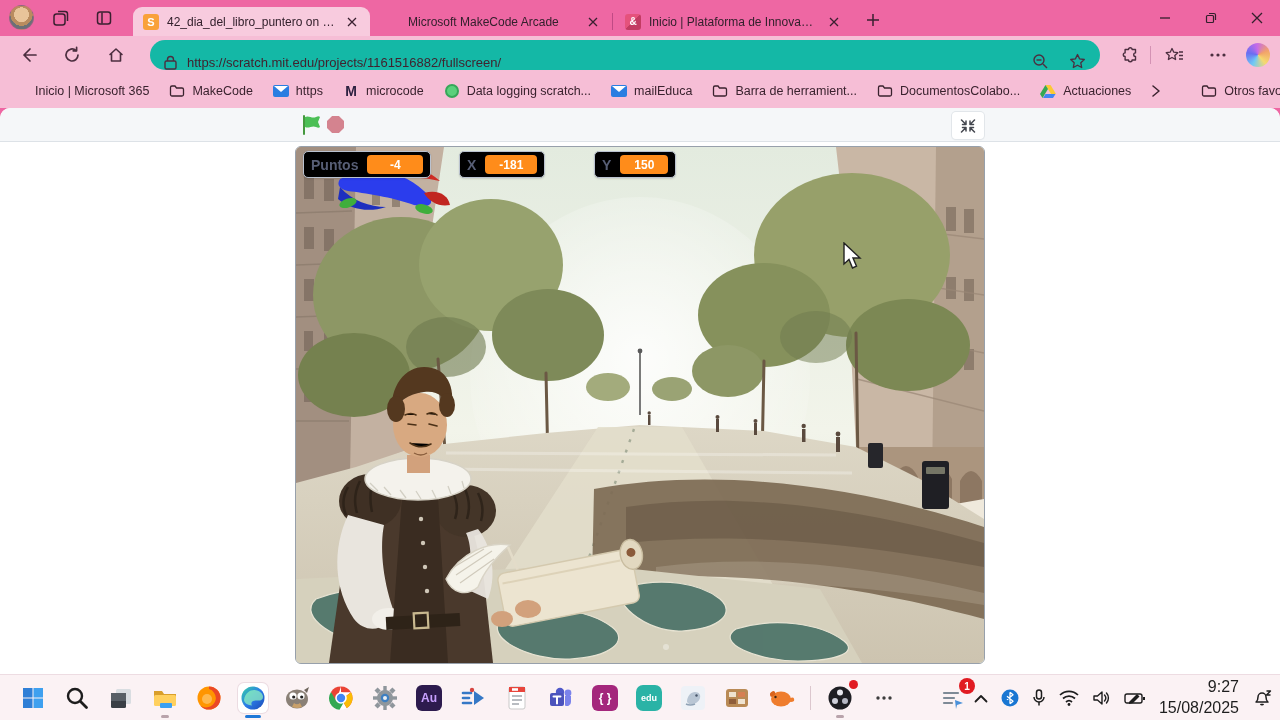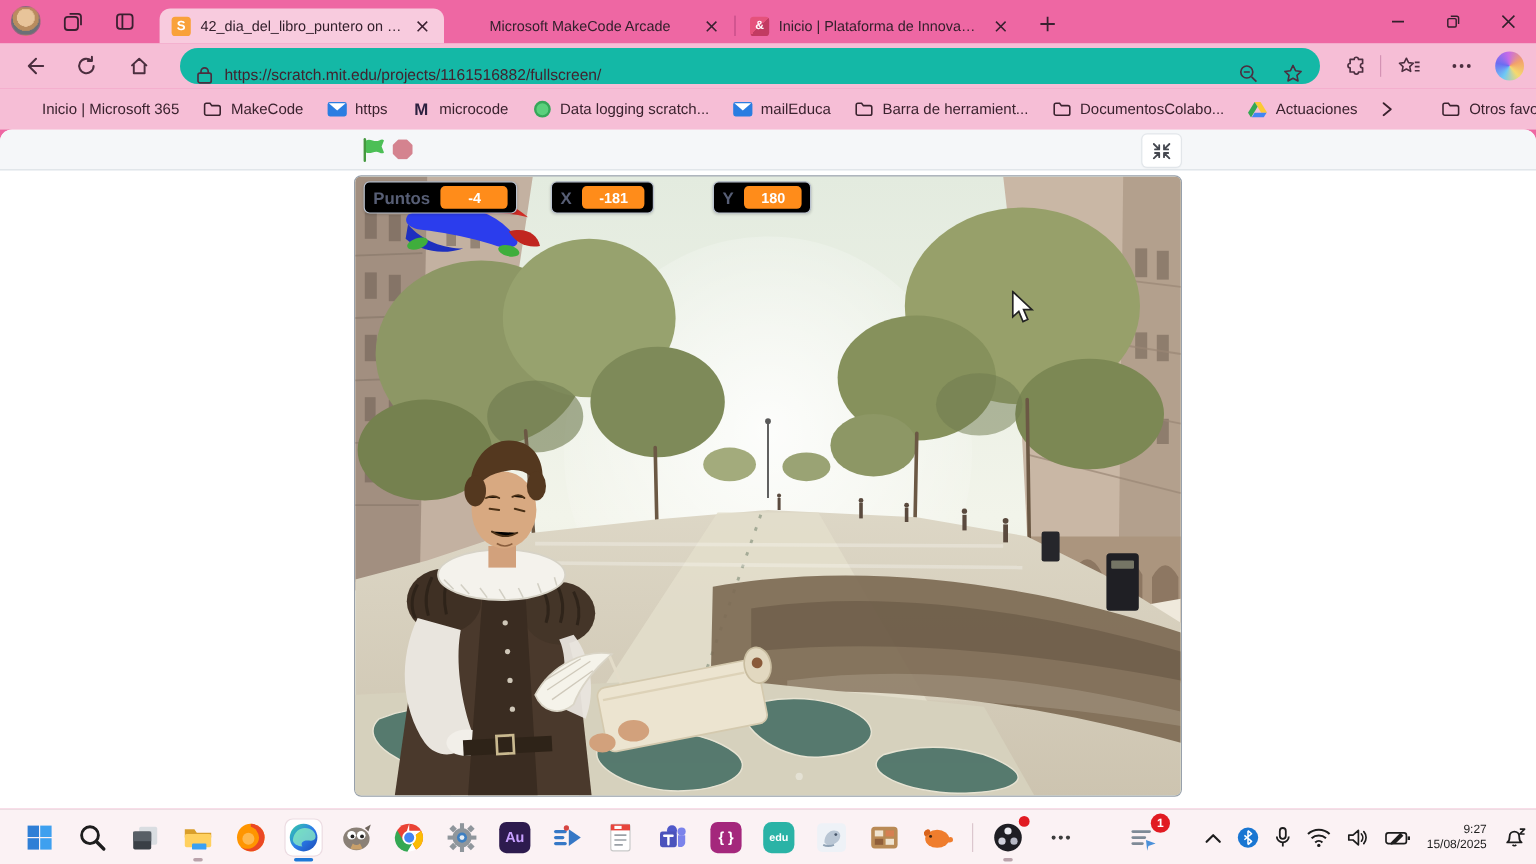--- a/index.html
+++ b/index.html
@@ -59,21 +59,21 @@
   .task-ico{width:30px;height:30px;display:flex;align-items:center;justify-content:center;position:relative;flex:0 0 30px}
   .task-ico .run{position:absolute;bottom:-5px;left:50%;transform:translateX(-50%);width:8px;height:3px;border-radius:2px;background:#b9a3ab}
   .edge-active{background:#fff;border-radius:6px;box-shadow:0 0 0 1px #ecdce2}
   .edge-active .run{width:16px;background:#1e78d7}
   .tb-divider{width:1px;height:24px;background:#dcc7ce;flex:0 0 1px}
   .sq{border-radius:6px;width:26px;height:26px;display:flex;align-items:center;justify-content:center;color:#fff;font-weight:bold}
   .badge{position:absolute;top:-5px;right:-7px;min-width:16px;height:16px;border-radius:8px;background:#e11b22;color:#fff;font-size:10px;font-weight:bold;display:flex;align-items:center;justify-content:center;padding:0 3px}
   .reddot{position:absolute;top:-3px;right:-3px;width:9px;height:9px;border-radius:50%;background:#e11b22}
   #tray-notif{position:absolute;left:938px;top:8px}
   #tb-right{position:absolute;right:8px;top:0;height:46px;display:flex;align-items:center;gap:13px}
-  #clock{text-align:right;font-size:10px;color:#1e1e1e;line-height:1.3}
+  #clock{text-align:right;font-size:16px;color:#1e1e1e;line-height:1.3}
   svg{display:block}
 </style>
 </head>
 <body>
 
 <div id="titlebar">
   <div id="avatar"></div>
   <div class="tb-icon" style="left:50px">
     <svg width="18" height="18" viewBox="0 0 18 18">
         <rect x="2" y="5" width="11" height="11" rx="2.5" fill="none" stroke="#3a2030" stroke-width="1.5"></rect>
@@ -530,21 +530,21 @@
     <div class="monitor" id="mon-puntos">
       <span>Puntos</span>
       <span class="val">-4</span>
     </div>
     <div class="monitor" id="mon-x">
       <span>X</span>
       <span class="val">-181</span>
     </div>
     <div class="monitor" id="mon-y">
       <span>Y</span>
-      <span class="val">180</span>
+      <span class="val">150</span>
     </div>
 
     <div id="cursor">
       <svg width="20" height="28" viewBox="0 0 20 28">
           <path d="M2,1 L2,22 L7,17.5 L10.5,26 L14.5,24.2 L11,16 L18,16 Z" fill="#fff" stroke="#222" stroke-width="1.4"></path>
         </svg>
     </div>
   </div>
 </div>
 

